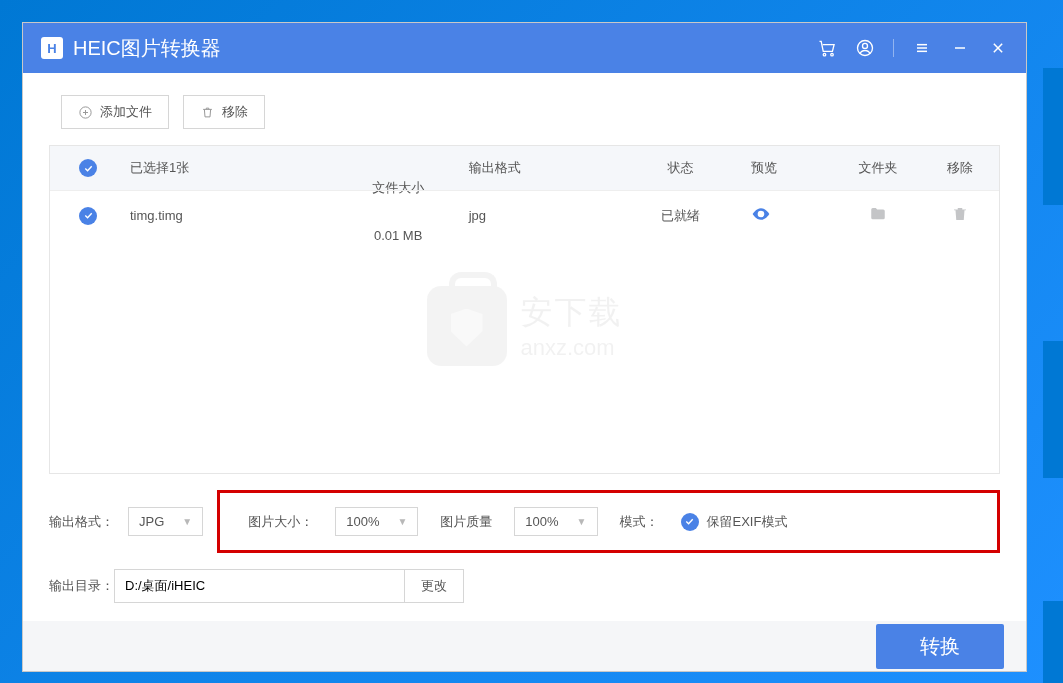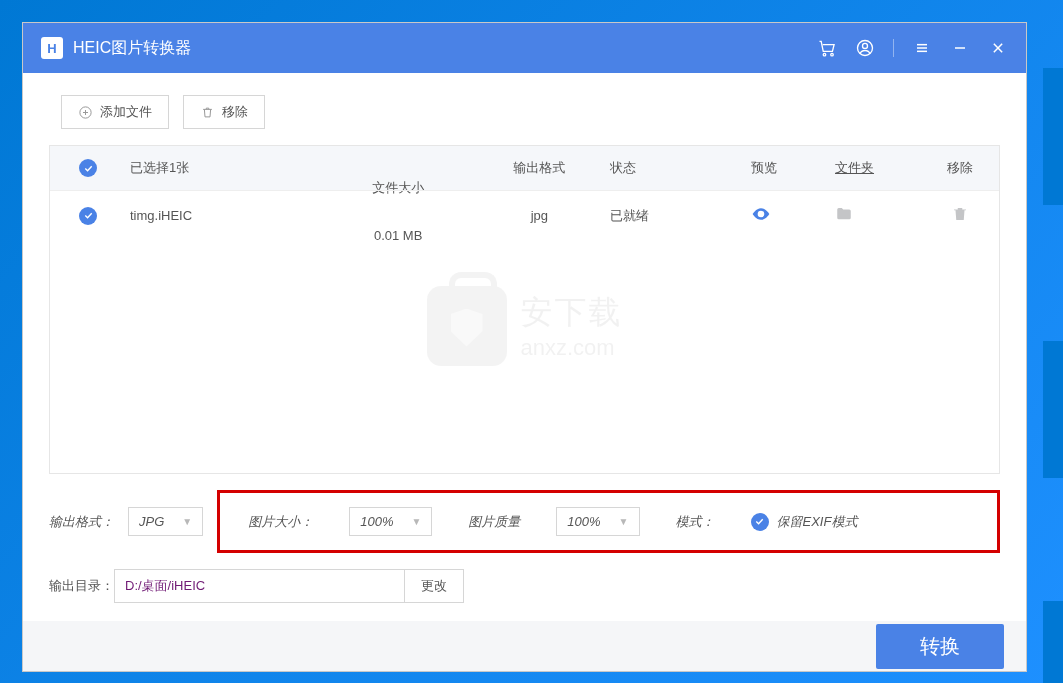--- a/index.html
+++ b/index.html
@@ -45,21 +45,21 @@
   background: #fff;
   border-radius: 3px;
   display: flex;
   align-items: center;
   justify-content: center;
   color: #4a82e6;
   font-weight: bold;
   font-size: 13px;
   margin-right: 10px;
 }
-.titlebar-title { font-size: 16px; flex: 1; }
+.titlebar-title { font-size: 20px; flex: 1; }
 .titlebar-actions { display: flex; align-items: center; gap: 18px; }
 .titlebar-actions svg, .titlebar-actions .ico { width: 20px; height: 20px; cursor: pointer; }
 .divider { width: 1px; height: 18px; background: rgba(255,255,255,0.4); }
 .content { flex: 1; display: flex; flex-direction: column; padding: 22px 26px 0 26px; position: relative; }
 .toolbar { display: flex; gap: 14px; margin-bottom: 16px; padding-left: 12px; }
 .btn {
   border: 1px solid #d6d6d6;
   background: #fff;
   padding: 7px 16px;
   display: flex;
@@ -74,24 +74,24 @@
   height: 44px;
   background: #f5f7fa;
   display: flex;
   align-items: center;
   color: #555;
   font-size: 13px;
 }
 .col-check { width: 76px; text-align: center; }
 .col-name { flex: 1.4; padding-left: 4px; }
 .col-size { flex: 1; text-align: center; margin-top: 39px; }
-.col-format { flex: 1; text-align: center; }
-.col-status { flex: 1; }
+.col-format { flex: 1; }
+.col-status { flex: 1; text-align: center; }
 .col-preview { width: 84px; }
-.col-folder { width: 86px; text-align: left; text-decoration: underline; }
+.col-folder { width: 86px; text-align: center; }
 .col-remove { width: 78px; text-align: center; }
 .trow {
   height: 50px;
   display: flex;
   align-items: center;
   border-top: 1px solid #eee;
   font-size: 13px;
   color: #555;
 }
 .check-circle {
@@ -136,39 +136,38 @@
 .wm-text { text-align: left; }
 .wm-text .wm-cn { font-size: 32px; color: #888; letter-spacing: 2px; }
 .wm-text .wm-en { font-size: 22px; color: #888; }
 .settings-row {
   display: flex;
   align-items: center;
   gap: 14px;
   margin-bottom: 16px;
   font-size: 13px;
   color: #555;
-  font-style: italic;
 }
 .settings-row .label { color: #555; }
 .select {
   border: 1px solid #d6d6d6;
   padding: 6px 10px;
   display: flex;
   align-items: center;
   gap: 18px;
   cursor: pointer;
   min-width: 72px;
   justify-content: space-between;
 }
 .select-caret { color: #b8b8b8; font-size: 10px; }
 .red-box {
   border: 3px solid #d40000;
   display: flex;
   align-items: center;
-  gap: 36px;
+  gap: 22px;
   padding: 14px 28px;
   flex: 1;
 }
 .exif-check { display: flex; align-items: flex-start; gap: 8px; }
 .output-row {
   display: flex;
   align-items: center;
   font-size: 13px;
   color: #555;
   margin-bottom: 18px;
@@ -178,21 +177,21 @@
   display: flex;
   align-items: center;
   flex: 0 0 350px;
 }
 .path-input input {
   border: none;
   padding: 7px 10px;
   flex: 1;
   font-size: 13px;
   outline: none;
-  color: #701a75;
+  color: #000000;
 }
 .change-btn {
   border-left: 1px solid #d6d6d6;
   padding: 7px 16px;
   cursor: pointer;
 }
 .footer {
   height: 50px;
   background: #f5f6f8;
   display: flex;
@@ -284,21 +283,21 @@
         <div class="col-remove">移除</div>
       </div>
       <div class="trow">
         <div class="col-check">
           <span class="check-circle">
               <svg viewBox="0 0 24 24" fill="none" stroke="#fff" stroke-width="3">
                 <polyline points="5 12 10 17 19 7"></polyline>
               </svg>
             </span>
         </div>
-        <div class="col-name">timg.iHEIC</div>
+        <div class="col-name">timg.timg</div>
         <div class="col-size">0.01 MB</div>
         <div class="col-format">jpg</div>
         <div class="col-status">已就绪</div>
         <div class="col-preview">
           <svg class="eye-ico" width="20" height="20" viewBox="0 0 24 24" fill="currentColor">
               <path d="M12 5C6 5 2 12 2 12s4 7 10 7 10-7 10-7-4-7-10-7zm0 11a4 4 0 110-8 4 4 0 010 8z"></path>
               <circle cx="12" cy="12" r="2" fill="#fff"></circle>
             </svg>
         </div>
         <div class="col-folder">

